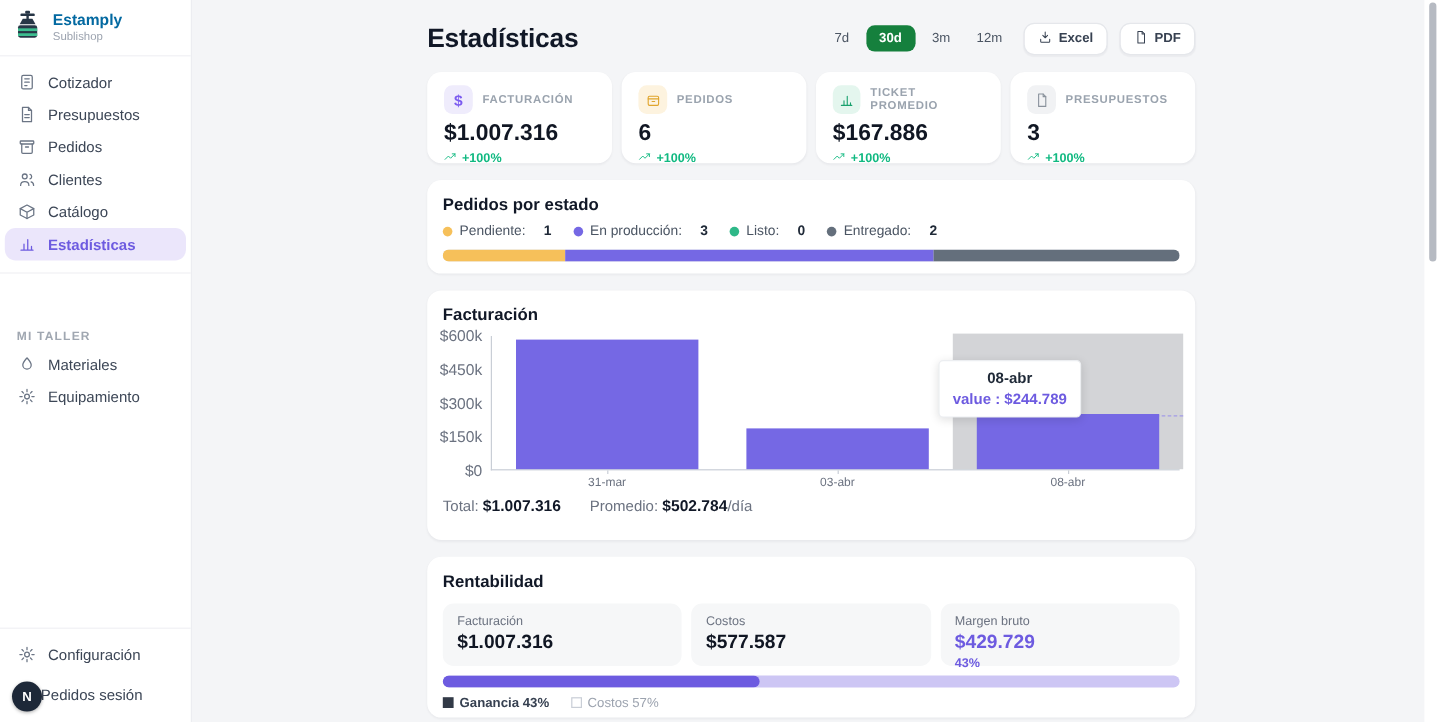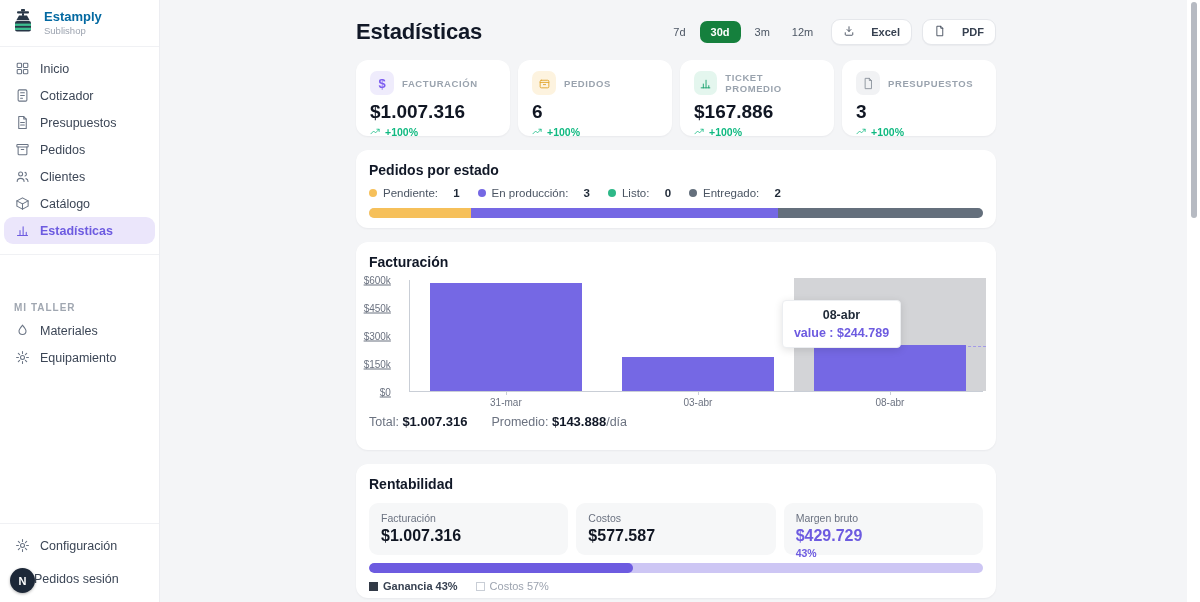--- a/index.html
+++ b/index.html
@@ -23,21 +23,21 @@
   .avatar { position:absolute; left:10px; top:44px; width:25px; height:25px; border-radius:50%; background:#1d2838; color:#fff; font-size:11px; font-weight:bold; display:flex; align-items:center; justify-content:center; z-index:3; box-shadow:0 1px 3px rgba(0,0,0,.3); cursor:pointer; }
 
   
   .main { flex:1; padding:18px 0 0 196px; position:relative; }
   .content { width:640px; }
   .page-head { display:flex; align-items:center; justify-content:space-between; height:28px; }
   .page-title { font-size:22px; font-weight:800; color:#111827; letter-spacing:-0.2px; }
   .head-right { display:flex; align-items:center; gap:6px; }
   .range-btn { font-size:11px; color:#4b5563; padding:5px 8px; border-radius:7px; background:transparent; border:none; cursor:pointer; font-family:inherit; }
   .range-btn.active { background:#15803d; color:#ffffff; font-weight:bold; padding:5px 11px; }
-  .export-btn { display:flex; align-items:center; gap:16px; font-size:11px; font-weight:bold; color:#374151; background:#ffffff; border:1px solid #e5e7eb; border-radius:9px; padding:5px 11px; margin-left:4px; cursor:pointer; font-family:inherit; box-shadow:0 1px 1px rgba(16,24,40,.04); }
+  .export-btn { display:flex; align-items:center; gap:5px; font-size:11px; font-weight:bold; color:#374151; background:#ffffff; border:1px solid #e5e7eb; border-radius:9px; padding:5px 11px; margin-left:4px; cursor:pointer; font-family:inherit; box-shadow:0 1px 1px rgba(16,24,40,.04); }
 
   .card { background:#ffffff; border-radius:12px; box-shadow:0 1px 2px rgba(16,24,40,.05); }
 
   
   .stats-row { display:flex; gap:8px; margin-top:14px; }
   .stat { flex:1; height:76px; padding:11px 14px; }
   .stat-head { display:flex; align-items:center; gap:8px; }
   .chip { width:24px; height:24px; border-radius:7px; display:flex; align-items:center; justify-content:center; font-weight:bold; font-size:13px; }
   .chip-purple { background:#efecfc; color:#7c5cf0; }
   .chip-amber  { background:#fdf3df; color:#e5a92e; }
@@ -54,21 +54,21 @@
   .legend-item { display:flex; align-items:center; gap:6px; }
   .dot { width:8px; height:8px; border-radius:50%; flex-shrink:0; }
   .legend-item b { color:#1f2937; }
   .stacked-bar { margin-top:9px; height:10px; border-radius:5px; overflow:hidden; display:flex; background:#e5e7eb; }
   .stacked-bar .seg { height:100%; }
 
   
   .billing-card { margin-top:14px; padding:12px 13px; height:208px; }
   .chart-wrap { display:flex; margin-top:10px; }
   .yaxis { width:40px; position:relative; height:112px; }
-  .yaxis .ytick { position:absolute; right:18px; font-size:10px; color:#6b7280; transform:translateY(-50%); white-space:nowrap;text-decoration:underline; }
+  .yaxis .ytick { position:absolute; right:7px; font-size:13px; color:#6b7280; transform:translateY(-50%); white-space:nowrap; }
   .plot { position:relative; width:576px; height:112px; border-left:1px solid #c9ced6; border-bottom:1px solid #c9ced6;text-align:center; }
   .hl-band { position:absolute; top:-2px; bottom:0; background:#d3d4d7; }
   .bar { position:absolute; bottom:0; background:#7568e4; cursor:pointer; }
   .bar-marker { position:absolute; border-top:1px dashed #a39ae8; }
   .xtick { position:absolute; top:112px; width:1px; height:3px; background:#c9ced6; }
   .xlabel { position:absolute; top:117px; transform:translateX(-50%); font-size:10px; color:#6b7280; white-space:nowrap; }
   .tooltip { position:absolute; left:372px; top:20px; background:#ffffff; border:1px solid #eceef1; border-radius:4px; box-shadow:0 2px 8px rgba(0,0,0,.12); padding:7px 11px; z-index:4; }
   .tooltip-title { font-size:12.5px; font-weight:bold; color:#1f2937; }
   .tooltip-value { font-size:12.5px; font-weight:bold; color:#6d5be0; margin-top:4px; white-space:nowrap; }
   .totals-row { margin-top:22px; font-size:12.5px; color:#6b7280; display:flex; gap:24px; }
@@ -113,31 +113,20 @@
         <rect x="5" y="19.7" width="16" height="2.3" fill="#3dbd8f"></rect>
       </svg>
     </span>
     <span>
       <div class="brand-name">Estamply</div>
       <div class="brand-sub">Sublishop</div>
     </span>
   </div>
 
   <nav class="nav">
-    <div class="nav-item">
-      <span class="ico">
-          <svg class="lineic" width="15" height="15" viewBox="0 0 24 24">
-            <rect x="3.5" y="3.5" width="7" height="7" rx="1.4"></rect>
-            <rect x="13.5" y="3.5" width="7" height="7" rx="1.4"></rect>
-            <rect x="3.5" y="13.5" width="7" height="7" rx="1.4"></rect>
-            <rect x="13.5" y="13.5" width="7" height="7" rx="1.4"></rect>
-          </svg>
-        </span>
-      <span>Inicio</span>
-    </div>
     <div class="nav-item">
       <span class="ico">
           <svg class="lineic" width="15" height="15" viewBox="0 0 24 24">
             <rect x="5" y="3" width="14" height="18" rx="2"></rect>
             <path d="M9 7.5h6M9 12h6M9 16.5h3"></path>
           </svg>
         </span>
       <span>Cotizador</span>
     </div>
     <div class="nav-item">
@@ -359,21 +348,21 @@
             <div class="xlabel" style="left: 288px;">03-abr</div>
             <div class="hl-band" style="left: 384px; width: 192px;"></div>
             <div class="bar-marker" style="left: 384px; width: 192px; top: 66.3061px;"></div>
             <div class="bar" style="left: 404px; width: 152px; height: 45.6939px; background: rgb(117, 104, 228);"></div>
             <div class="xtick" style="left: 480px;"></div>
             <div class="xlabel" style="left: 480px;">08-abr</div>
           </div>
       </div>
       <div class="totals-row">
         <span><span>Total:</span> <b>$1.007.316</b></span>
-        <span><span>Promedio:</span> <b>$143.888</b><span>/día</span></span>
+        <span><span>Promedio:</span> <b>$502.784</b><span>/día</span></span>
       </div>
     </div>
 
     <div class="card renta-card">
       <div class="card-title">Rentabilidad</div>
       <div class="mini-row">
         <div class="mini">
           <div class="mini-label">Facturación</div>
           <div class="mini-value">$1.007.316</div>
         </div>

